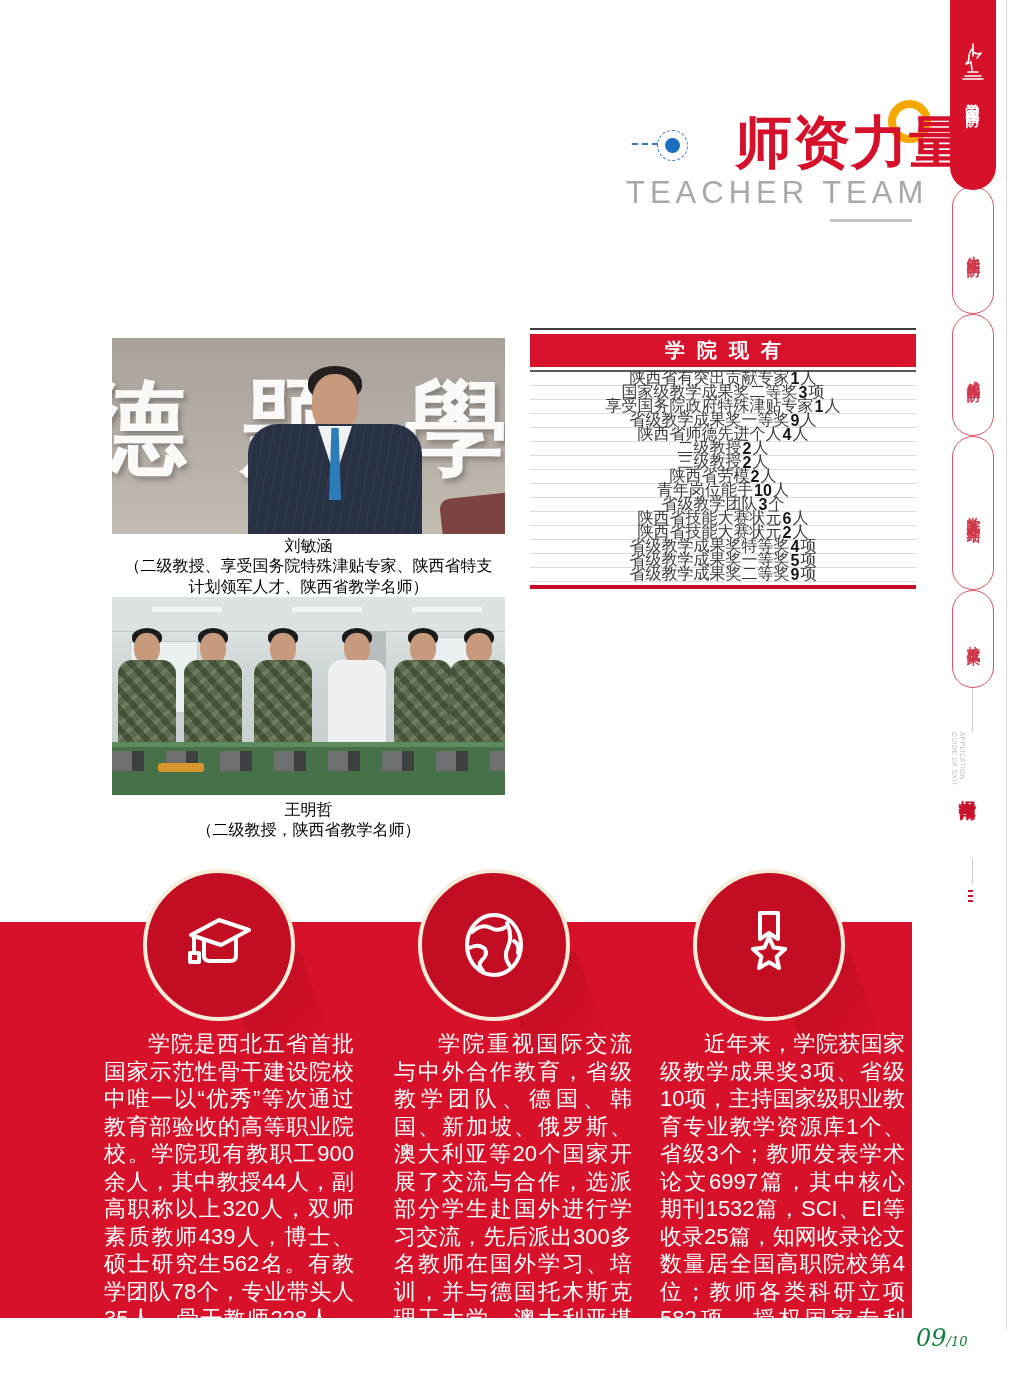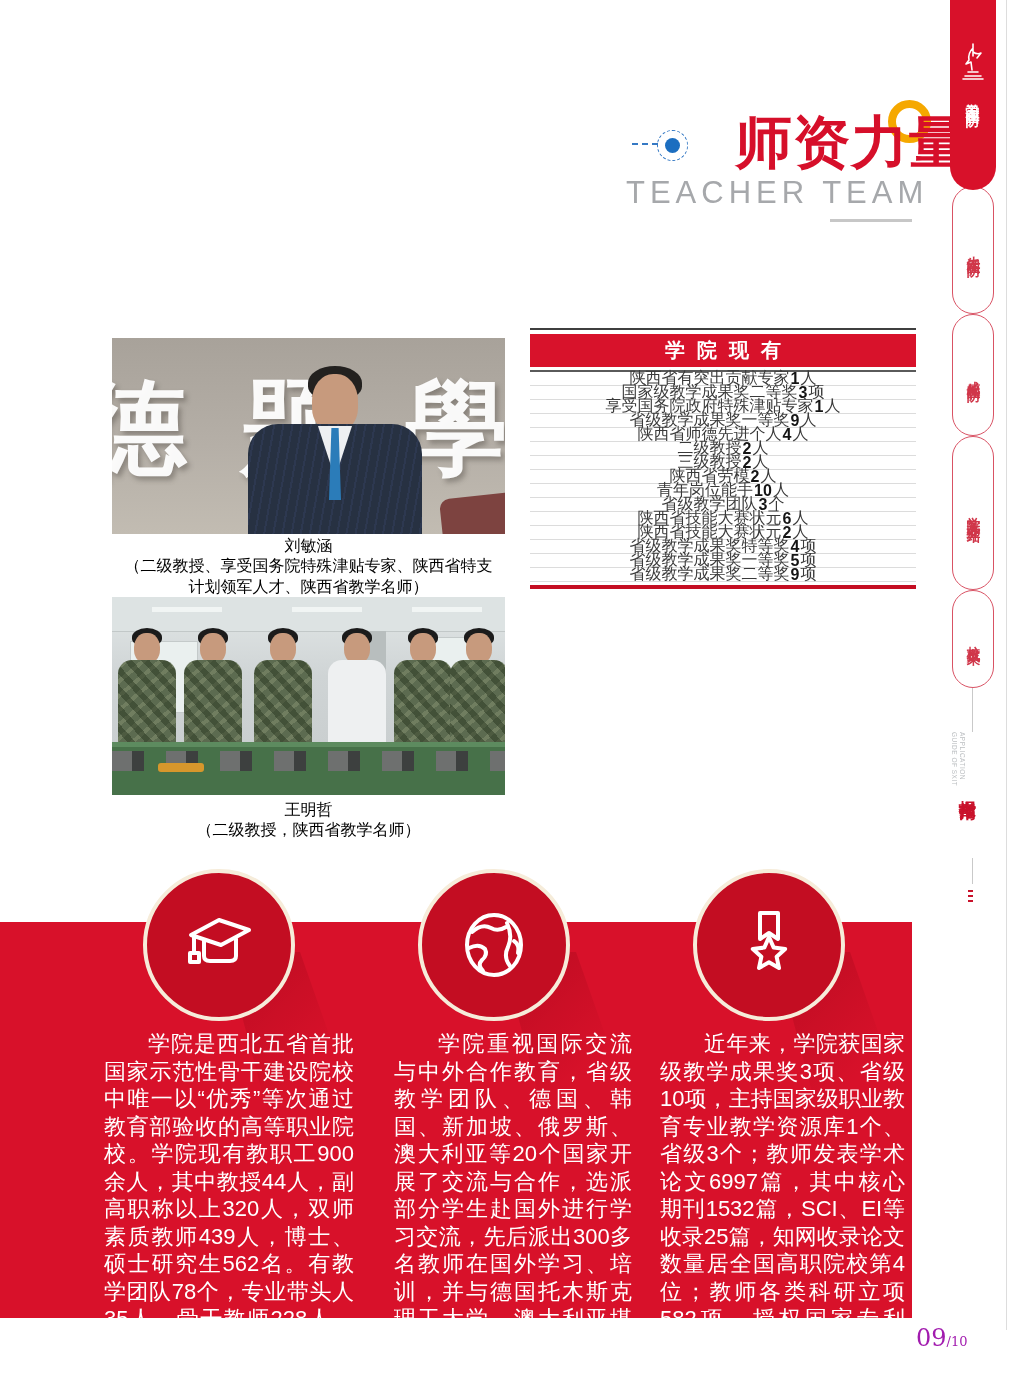--- a/index.html
+++ b/index.html
@@ -86,21 +86,21 @@
   .sw-1{left:210px;} .sw-2{left:486px;} .sw-3{left:760px;}
   .feature-circle{width:152px;height:152px;border-radius:50%;background:#c30d22;border:4px solid #f6ecda;box-sizing:border-box;top:869px;display:flex;align-items:center;justify-content:center;z-index:4;}
   .fc-1{left:143px;} .fc-2{left:418px;} .fc-3{left:693px;}
   .feature-circle svg{stroke:#fff;fill:none;stroke-width:4;stroke-linecap:round;stroke-linejoin:round;}
   .para{color:#fff;font-size:22px;line-height:27.5px;text-align:justify;text-indent:2em;top:1030px;z-index:5;}
   .para-1{left:104px;width:250px;}
   .para-2{left:394px;width:238px;}
   .para-3{left:660px;width:245px;}
 
   
-  .page-num{left:916px;top:1324px;font-family:"DejaVu Serif","Liberation Serif",serif;color:#a21caf;}
+  .page-num{left:916px;top:1324px;font-family:"DejaVu Serif","Liberation Serif",serif;font-style:italic;color:#15803d;}
   .page-num .big{font-size:24px;}
   .page-num .small{font-size:13px;}
 </style>
 </head>
 <body>
 
 <div id="page">
 
   <div class="abs dash-line"></div>
   <div class="abs dashed-circle"></div>

